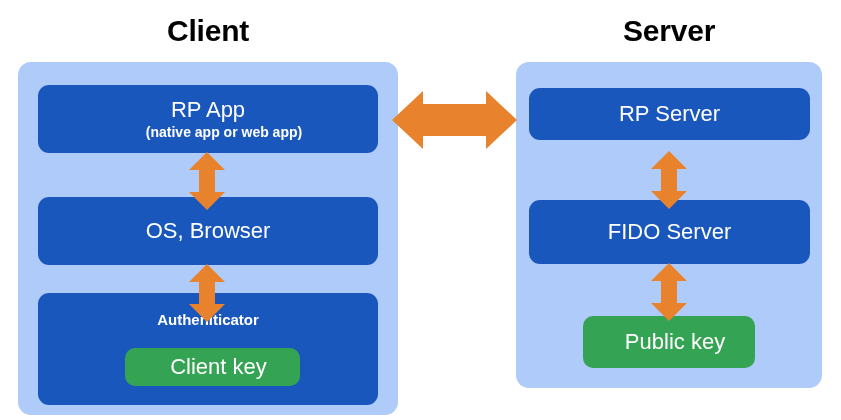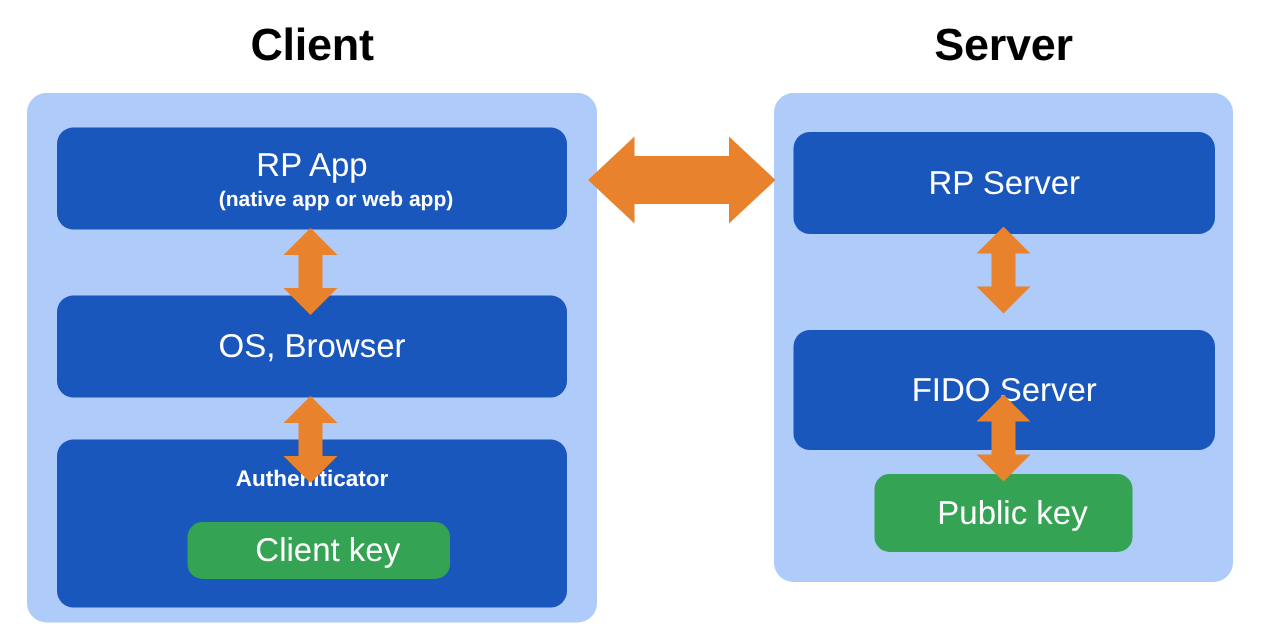--- a/index.html
+++ b/index.html
@@ -81,22 +81,22 @@
     white-space: nowrap;
   }
 
   
   #box-rp-app        { left: 38px;  top: 85px;  width: 340px; height: 68px; }
   #box-os-browser    { left: 38px;  top: 197px; width: 340px; height: 68px; }
   #box-authenticator { left: 38px;  top: 293px; width: 340px; height: 112px;
                        justify-content: flex-start; padding-top: 18px; }
 
   
-  #box-rp-server   { left: 529px; top: 88px;  width: 281px; height: 68px; }
-  #box-fido-server { left: 529px; top: 200px; width: 281px; height: 80px; margin-top: 20px; }
+  #box-rp-server   { left: 529px; top: 88px;  width: 281px; height: 52px; }
+  #box-fido-server { left: 529px; top: 200px; width: 281px; height: 64px; }
 
   
   .key-chip {
     position: absolute;
     background: #34A353;
     border-radius: 10px;
     color: #ffffff;
     display: flex;
     align-items: center;
     justify-content: center;

